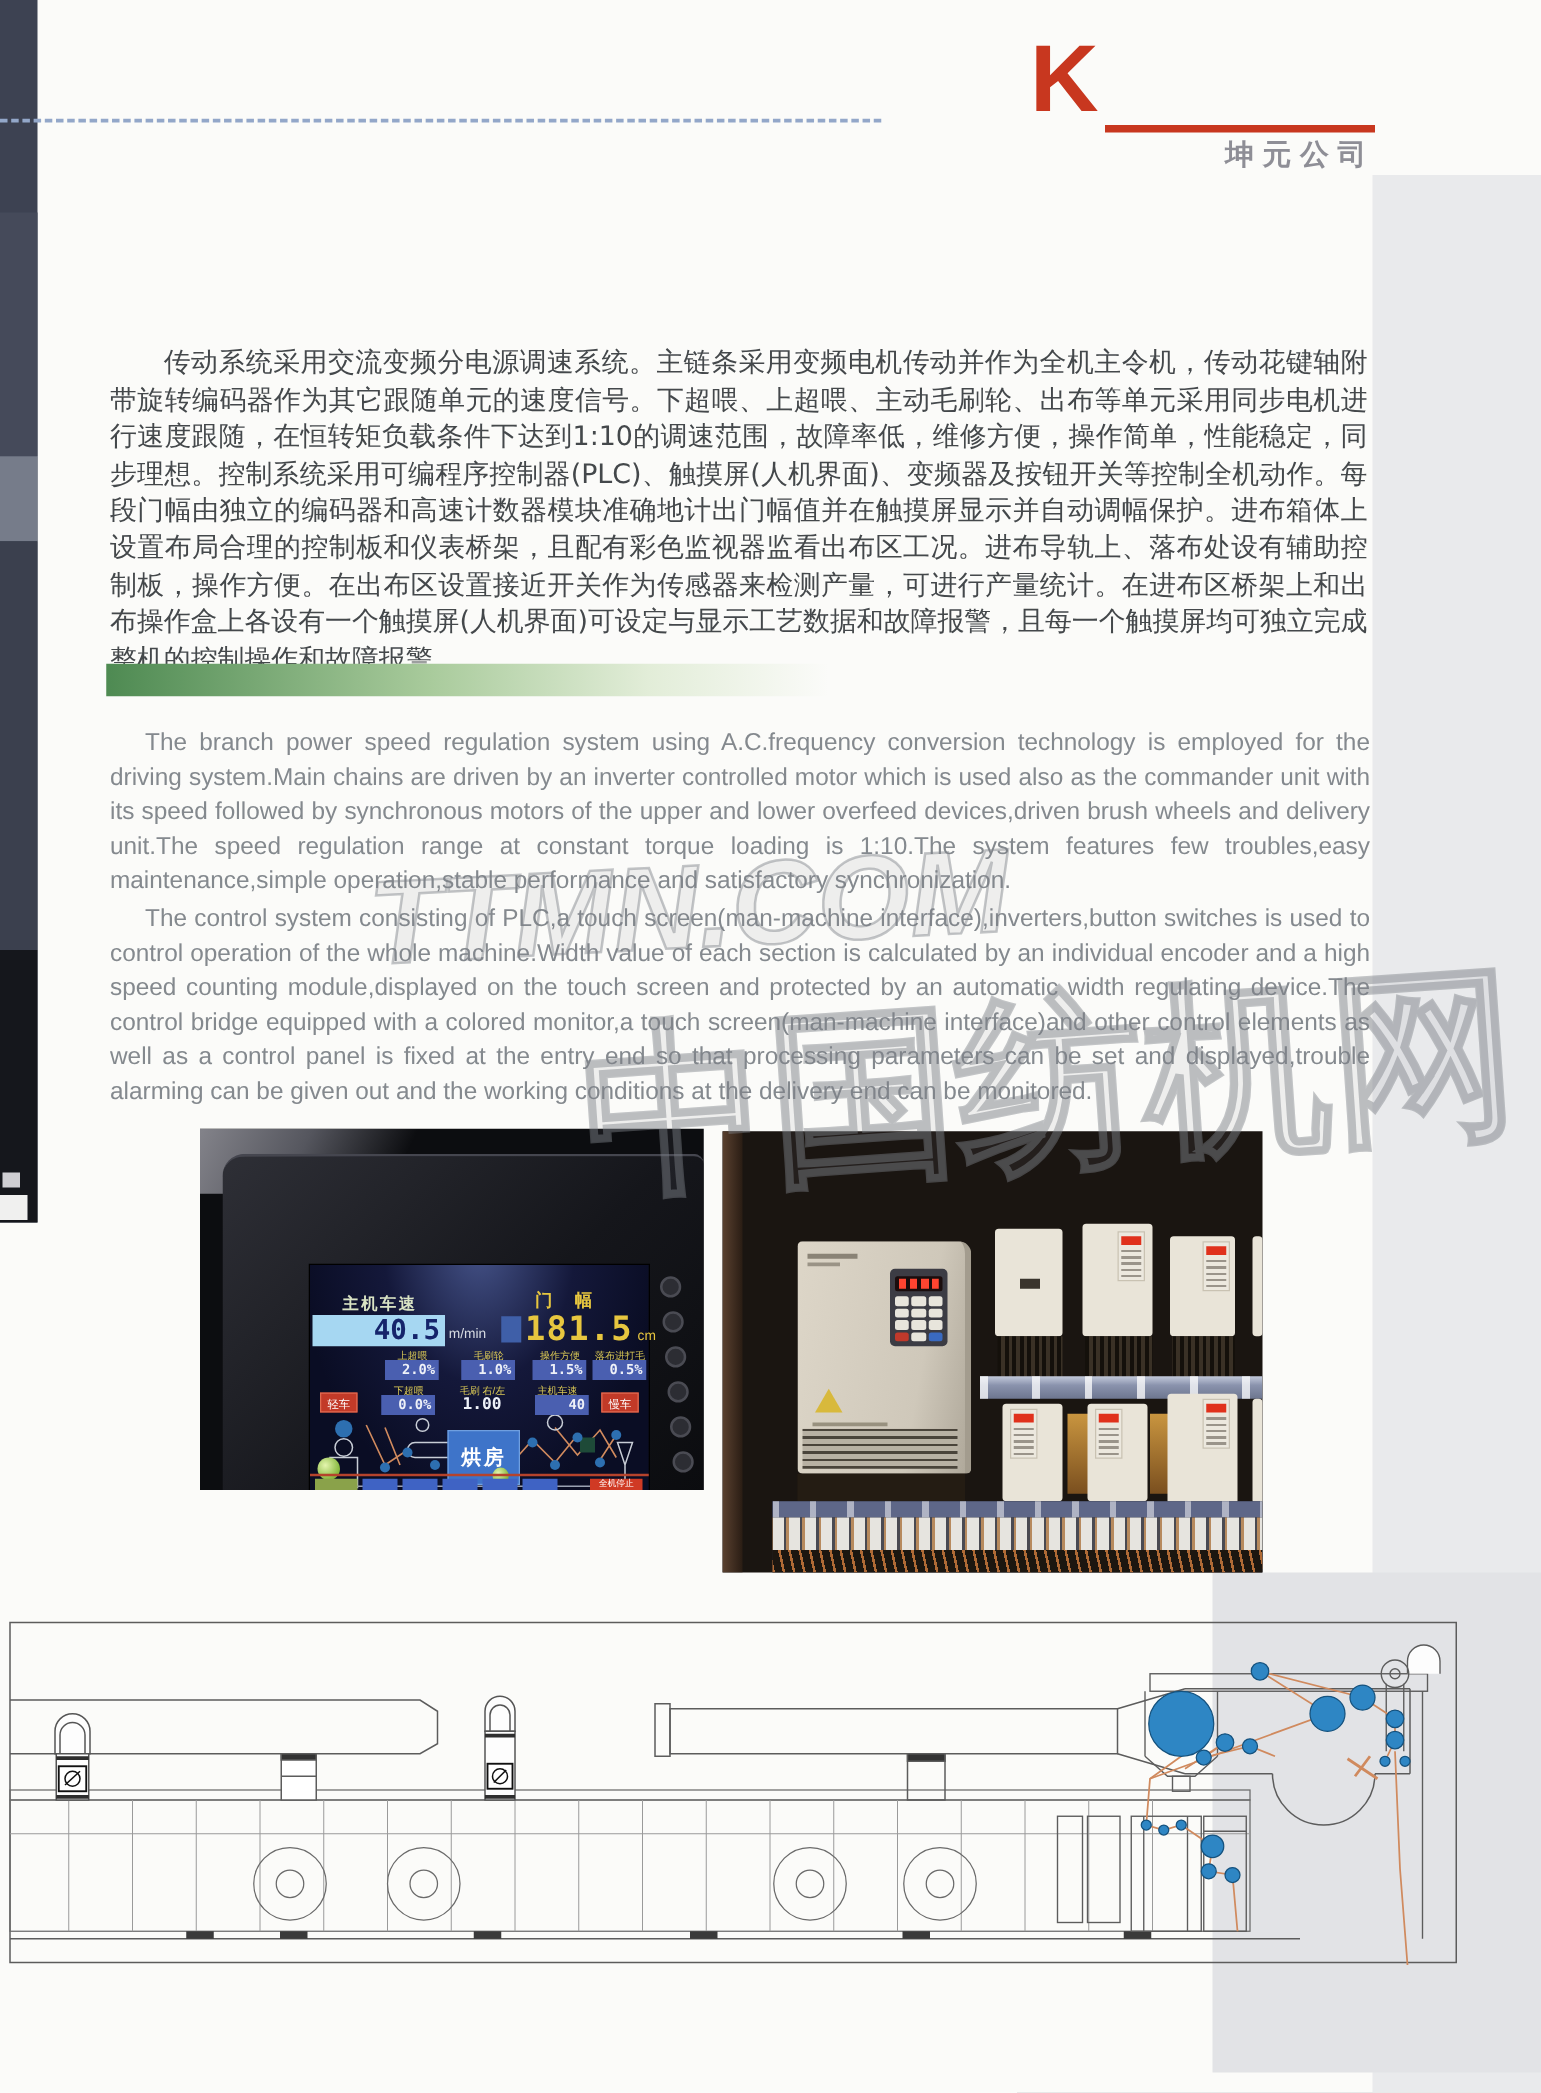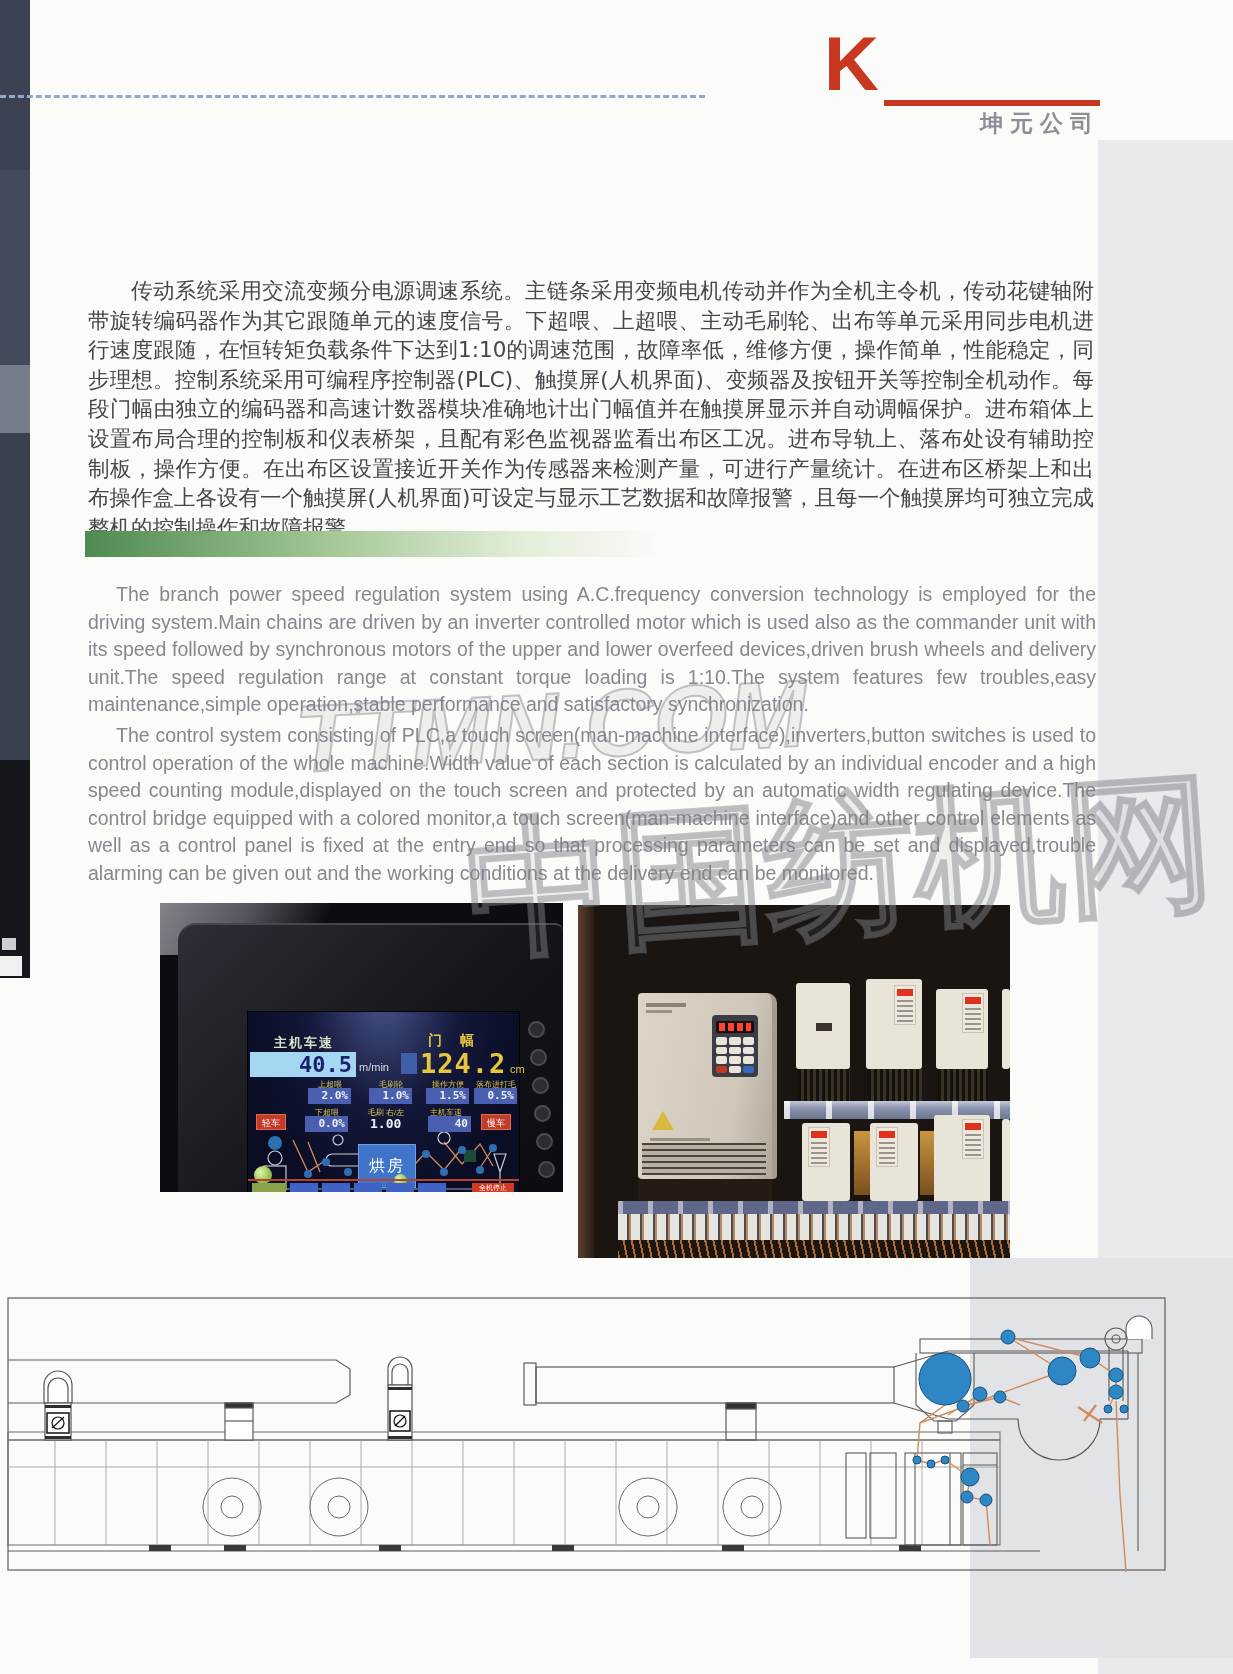--- a/index.html
+++ b/index.html
@@ -70,21 +70,21 @@
     font-size:27px;color:#e7c63f;letter-spacing:1px;}
   .unit-width{left:262px;top:51px;font-size:11px;color:#e7c63f;}
   .mini-lbl{font-size:8px;color:#d9c755;width:52px;text-align:center;}
   .mini-box{width:43px;height:16px;background:#4a5fb0;color:#eef1f8;font-size:11px;font-weight:bold;
     text-align:right;line-height:16px;padding-right:3px;box-sizing:border-box;
     font-family:"DejaVu Sans Mono",monospace;}
   .plain-val{color:#eef1f8;font-size:13px;font-weight:bold;font-family:"DejaVu Sans Mono",monospace;}
   .ts-redbtn{width:30px;height:16px;background:#c23a28;border:1px solid #e06a50;color:#fff;
     font-size:9px;text-align:center;line-height:16px;box-sizing:border-box;}
   .oven{left:110px;top:132px;width:56px;height:42px;background:#3e74c9;border:1px solid #6f9fe0;
-    color:#fff;font-size:16px;font-weight:normal;text-align:center;line-height:42px;letter-spacing:2px;z-index:3;
+    color:#fff;font-size:16px;font-weight:bold;text-align:center;line-height:42px;letter-spacing:2px;z-index:3;
     font-family:"DejaVu Sans","Liberation Sans",sans-serif;}
   .gdot{border-radius:50%;background:radial-gradient(circle at 35% 35%,#e4f5ae,#86b83e 70%);z-index:4;}
   .ts-sep{left:0;top:167px;width:271px;height:2px;background:#b5432c;z-index:5;}
   .ts-btn{height:10px;top:171px;z-index:6;}
   .ts-stop{width:42px;background:#d03a24;color:#fff;font-size:7px;text-align:center;line-height:10px;}
 
   
   .cab{left:578px;top:905px;width:432px;height:353px;background:#1a1511;z-index:10;overflow:hidden;}
   .cab-wood{left:0;top:0;width:16px;height:353px;background:linear-gradient(90deg,#5a4130,#2a1d14);}
   .bigU{left:60px;top:88px;width:134px;height:186px;border-radius:4px 10px 4px 4px;
@@ -170,21 +170,21 @@
     <div class="abs ts-fkey" style="left:374px;top:202px"></div>
     <div class="abs ts-fkey" style="left:376px;top:230px"></div>
     <div class="abs ts-fkey" style="left:378px;top:258px"></div>
 
     <div class="abs ts-screen">
       <div class="abs lbl-speed">主机车速</div>
       <div class="abs lbl-width">门 幅</div>
       <div class="abs val-speed">40.5</div>
       <div class="abs unit-speed">m/min</div>
       <div class="abs wbar"></div>
-      <div class="abs val-width">124.2</div>
+      <div class="abs val-width">181.5</div>
       <div class="abs unit-width">cm</div>
 
       <div class="abs mini-lbl" style="left:56px;top:67px">上超喂</div>
       <div class="abs mini-box" style="left:60px;top:76px">2.0%</div>
       <div class="abs mini-lbl" style="left:117px;top:67px">毛刷轮</div>
       <div class="abs mini-box" style="left:121px;top:76px">1.0%</div>
       <div class="abs mini-lbl" style="left:174px;top:67px">操作方便</div>
       <div class="abs mini-box" style="left:178px;top:76px">1.5%</div>
       <div class="abs mini-lbl" style="left:222px;top:67px">落布进打毛</div>
       <div class="abs mini-box" style="left:226px;top:76px">0.5%</div>

